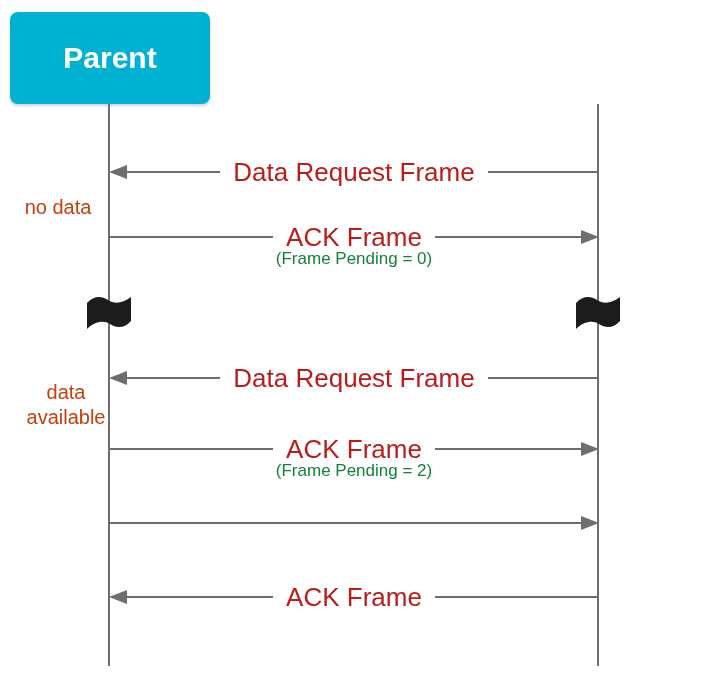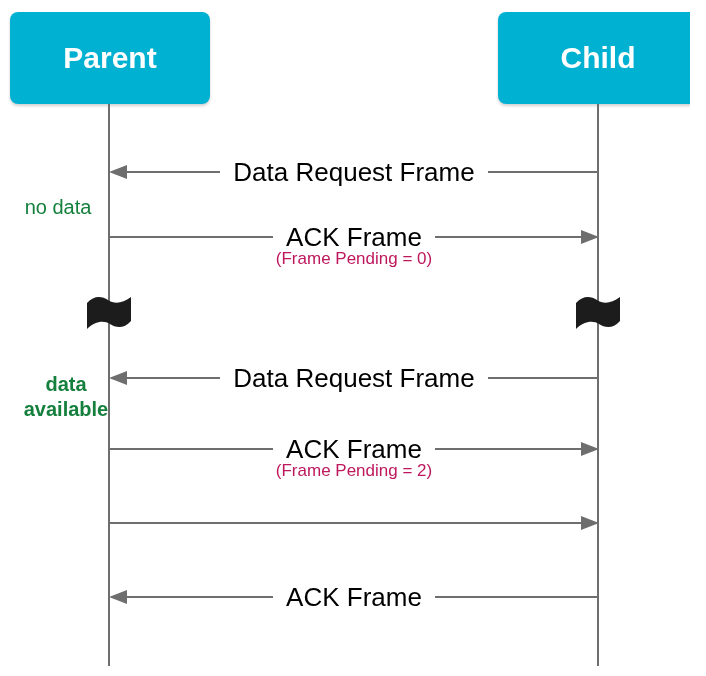--- a/index.html
+++ b/index.html
@@ -50,54 +50,51 @@
   }
   .arrowhead.east {
     right:0;
     border-width:7px 0 7px 18px;
     border-color:transparent transparent transparent #6e6e6e;
   }
   .msg .label {
     position:relative; z-index:1;
     background:#ffffff;
     padding:0 13px;
-    font-size:26px; color:#000000;
+    font-size:26px; color:#b91c1c;
     white-space:nowrap;
   }
   .msg .sublabel {
     position:absolute; z-index:1;
     top:29px; left:50%; transform:translateX(-50%);
-    font-size:17px; color:#be185d;
+    font-size:17px; color:#15803d;
     white-space:nowrap;
   }
   .side-note {
     position:absolute;
     width:104px;
     text-align:center;
-    font-size:20px; line-height:25px; color:#15803d;
+    font-size:20px; line-height:25px; color:#c2410c;
   }
   .note-no-data { left:6px; top:195px; }
-  .note-data-available { left:14px; top:372px;font-weight:bold; }
+  .note-data-available { left:14px; top:380px; }
   .flag {
     position:absolute;
     width:46px; height:38px;
   }
   .flag-parent { left:86px;  top:293px; }
   .flag-child  { left:575px; top:293px; }
 </style>
 </head>
 <body>
 
 <div class="canvas">
 
   <div class="actor-box actor-parent">
     <span>Parent</span>
-  </div>
-  <div class="actor-box actor-child">
-    <span>Child</span>
   </div>
 
   <div class="lifeline lifeline-parent"></div>
   <div class="lifeline lifeline-child"></div>
 
   <div class="side-note note-no-data">no data</div>
   <div class="side-note note-data-available">data available</div>
 
   <div class="msg dir-left" style="top:155px;">
     <div class="line"></div>

